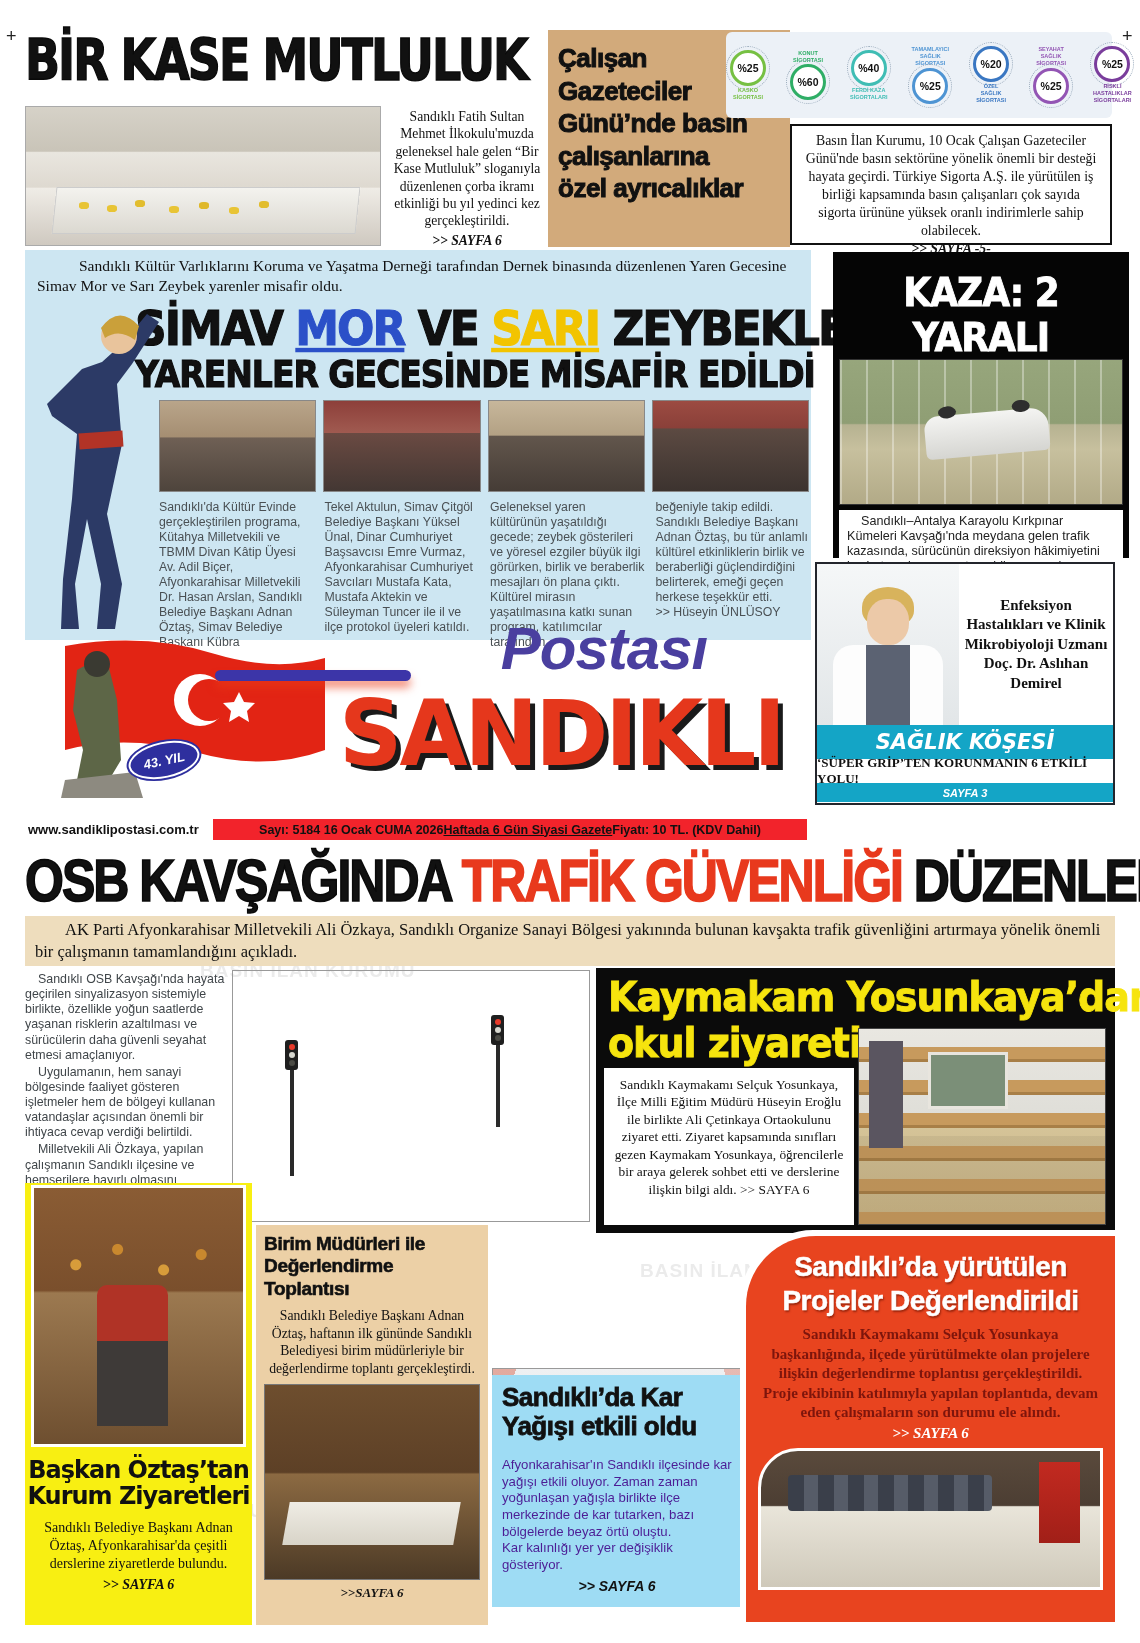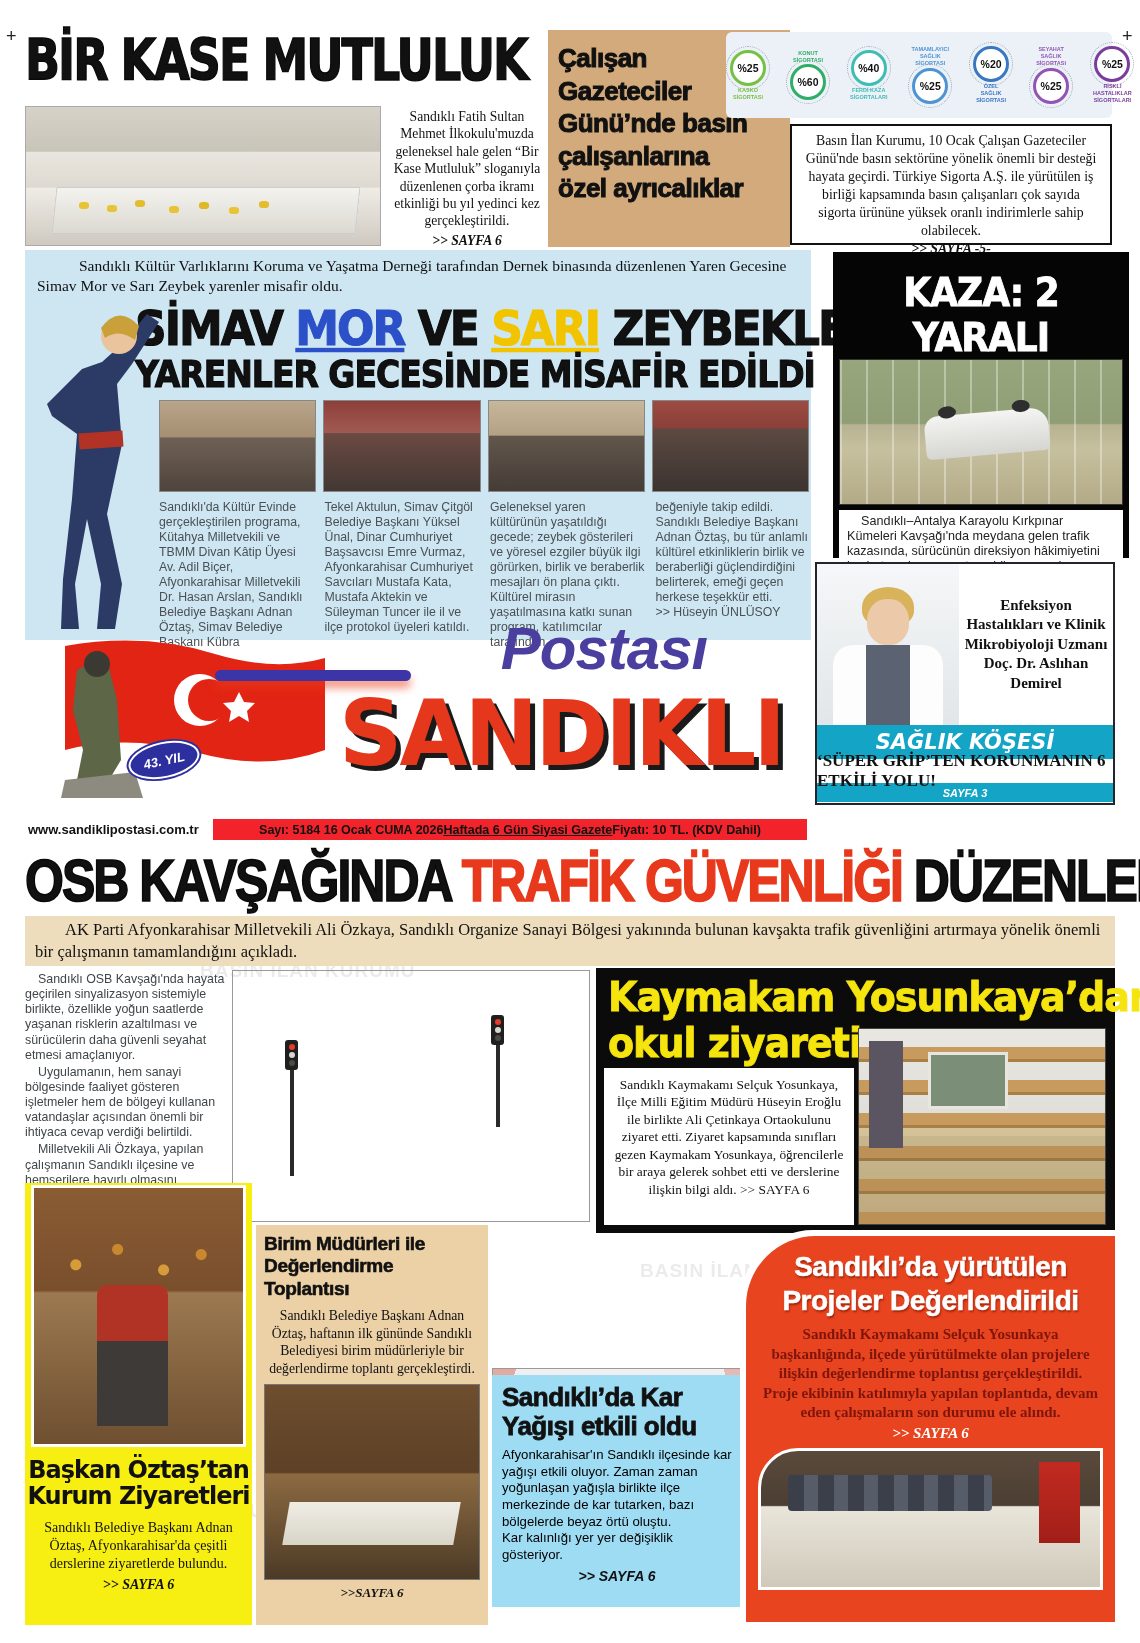--- a/index.html
+++ b/index.html
@@ -72,21 +72,21 @@
 
   
   .sg-box { left:815px; top:562px; width:300px; height:243px; background:#fff; border:2px solid #23252c; }
   .sg-row { display:flex; height:161px; }
   .sg-photo { width:142px; height:100%; }
   .sg-cred { flex:1; display:flex; align-items:center; justify-content:center; text-align:center;
              font-family:"Liberation Serif",serif; font-weight:bold; font-size:15px; line-height:1.3; padding:4px; }
   .sg-band { height:34px; background:#14a5c6; color:#fff; display:flex; align-items:center; justify-content:center;
              font-family:"DejaVu Sans",sans-serif; font-weight:bold; font-style:italic; font-size:21px; }
   .sg-teaser { height:24px; display:flex; align-items:center; justify-content:center;
-               font-family:"Liberation Serif",serif; font-weight:bold; font-size:17px; }
+               font-family:"Liberation Serif",serif; font-weight:bold; font-size:13px; }
   .sg-foot { height:19px; background:#14a5c6; color:#fff; display:flex; align-items:center; justify-content:center;
              font-weight:bold; font-size:11px; font-style:italic; }
 
   
   .mast-flag { left:25px; top:640px; width:310px; height:160px; }
   .mast-badge { left:128px; top:742px; width:72px; height:36px; background:#2e2f9e; border:2px solid #fff;
                 box-shadow:0 0 0 2px #2e2f9e; border-radius:50%; color:#fff; font-weight:bold; font-style:italic;
                 font-size:13px; display:flex; align-items:center; justify-content:center; transform:rotate(-12deg); }
   .mast-dash { left:215px; top:670px; width:196px; height:11px; background:#3c35a8; border-radius:6px;
                box-shadow:0 7px 9px rgba(235,60,25,.55); }
@@ -139,21 +139,21 @@
   .colB-body { margin-top:7px; font-family:"Liberation Serif",serif; font-size:13.7px; line-height:1.28;
                text-align:center; }
   .colB-photo { margin-top:7px; height:196px; border:1px solid #777; }
   .colB-ref { margin-top:5px; text-align:center; font-family:"Liberation Serif",serif; font-weight:bold;
               font-style:italic; font-size:13px; }
 
   .colC-photo { left:492px; top:1228px; width:250px; height:145px; border:1px solid #999; background:#e9ecee; }
   .colC { left:492px; top:1375px; width:250px; height:232px; background:#9edcf4; padding:8px 10px; }
   .colC-head { font-weight:bold; font-size:26px; line-height:1.12; letter-spacing:-0.5px;
                -webkit-text-stroke:0.8px #111; white-space:pre-line; }
-  .colC-body { margin-top:6px; font-size:13.2px; line-height:1.26; color:#000000; white-space:pre-line; }
+  .colC-body { margin-top:16px; font-size:13.2px; line-height:1.26; color:#4c1d95; white-space:pre-line; }
   .colC-ref { margin-top:4px; font-weight:bold; font-style:italic; font-size:14px; text-align:center; }
 
   .colD { left:746px; top:1236px; width:369px; height:386px; background:#e8441f; border-top-left-radius:70px;
           box-shadow:-3px -3px 0 3px #fff; }
   .colD-head { margin-top:14px; text-align:center; color:#fff; font-weight:bold; font-size:28px; line-height:1.2;
                letter-spacing:-0.5px; white-space:pre-line; text-shadow:1px 2px 2px rgba(110,20,0,.65);
                -webkit-text-stroke:0.5px #fff; }
   .colD-body { margin:8px 16px 0; text-align:center; color:#7d150c; font-family:"Liberation Serif",serif;
                font-weight:bold; font-size:15px; line-height:1.3; }
   .colD-ref { margin-top:2px; text-align:center; color:#fff; font-family:"Liberation Serif",serif;

